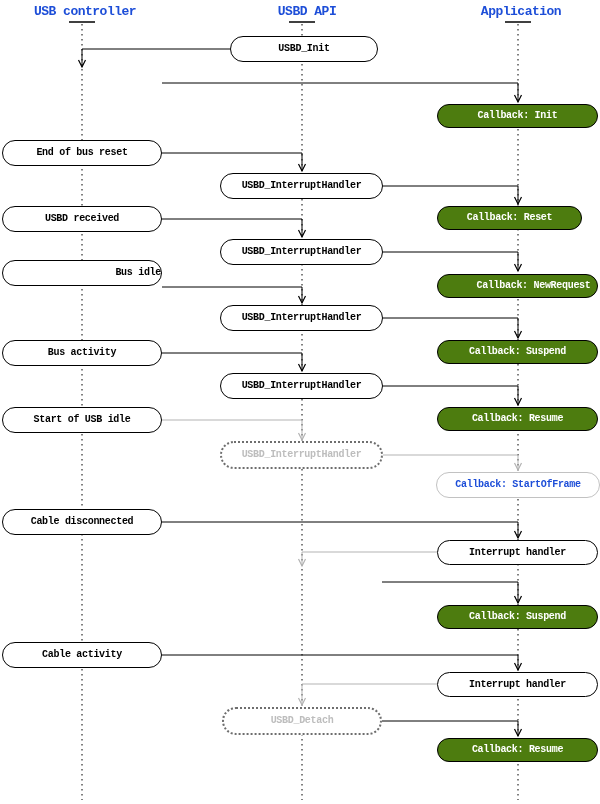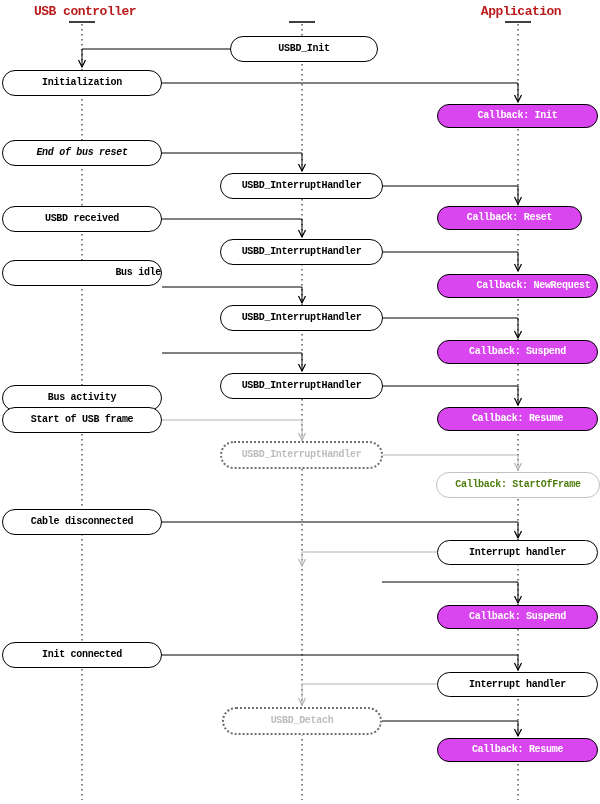--- a/index.html
+++ b/index.html
@@ -3,41 +3,41 @@
 <meta charset="utf-8">
 <style>
   html,body{margin:0;padding:0;background:#fff;}
   #stage{
     position:relative;width:600px;height:804px;background:#ffffff;overflow:hidden;
     font-family:"Liberation Mono","DejaVu Sans Mono",monospace;
   }
   #wires{position:absolute;left:0;top:0;width:600px;height:804px;}
   .col-label{
     position:absolute;width:170px;text-align:center;
-    font-size:13px;font-weight:700;color:#b91c1c;letter-spacing:-0.5px;
+    font-size:13px;font-weight:700;color:#1d4ed8;letter-spacing:-0.5px;
   }
   .node{
     position:absolute;box-sizing:border-box;text-align:center;
     font-size:10px;font-weight:700;letter-spacing:-0.3px;
     border-radius:14px;overflow:hidden;white-space:nowrap;
   }
   .pill{
     background:#ffffff;border:1px solid #000;color:#000;
     height:26px;line-height:24px;
   }
   .cb{
-    background:#d946ef;border:1px solid #000;color:#ffffff;
+    background:#4d7c0f;border:1px solid #000;color:#ffffff;
     height:24px;line-height:22px;border-radius:12px;
   }
   .gray-dotted{
     background:#ffffff;border:2px dotted #6e6e6e;color:#bdbdbd;
     height:28px;line-height:24px;
   }
   .gray-outline{
-    background:#ffffff;border:1px solid #c2c2c2;color:#4d7c0f;
+    background:#ffffff;border:1px solid #c2c2c2;color:#1d4ed8;
     height:26px;line-height:24px;border-radius:13px;
   }
 </style>
 </head>
 <body>
 
 <div id="stage">
 
   <svg id="wires" width="600" height="804" viewBox="0 0 600 804">
     <defs>
@@ -72,38 +72,38 @@
     <path d="M162,655 H518 V670" fill="none" stroke="#000" stroke-width="1" marker-end="url(#ab)"></path>
     <path d="M382,721 H518 V736" fill="none" stroke="#000" stroke-width="1" marker-end="url(#ab)"></path>
 
     <path d="M162,420 H302 V440" fill="none" stroke="#b3b3b3" stroke-width="1" marker-end="url(#ag)"></path>
     <path d="M383,455 H518 V470" fill="none" stroke="#b3b3b3" stroke-width="1" marker-end="url(#ag)"></path>
     <path d="M437,552 H302 V566" fill="none" stroke="#b3b3b3" stroke-width="1" marker-end="url(#ag)"></path>
     <path d="M437,684 H302 V705" fill="none" stroke="#b3b3b3" stroke-width="1" marker-end="url(#ag)"></path>
   </svg>
 
   <div class="col-label" style="left:0px;top:4px;">USB controller</div>
+  <div class="col-label" style="left:222px;top:4px;">USBD API</div>
   <div class="col-label" style="left:436px;top:4px;">Application</div>
 
   <div class="node pill" style="left:230px;top:36px;width:148px;">USBD_Init</div>
   <div class="node pill" style="left:220px;top:173px;width:163px;">USBD_InterruptHandler</div>
   <div class="node pill" style="left:220px;top:239px;width:163px;">USBD_InterruptHandler</div>
   <div class="node pill" style="left:220px;top:305px;width:163px;">USBD_InterruptHandler</div>
   <div class="node pill" style="left:220px;top:373px;width:163px;">USBD_InterruptHandler</div>
   <div class="node gray-dotted" style="left:220px;top:441px;width:163px;">USBD_InterruptHandler</div>
   <div class="node gray-dotted" style="left:222px;top:707px;width:160px;">USBD_Detach</div>
 
-  <div class="node pill" style="left:2px;top:70px;width:160px;">Initialization</div>
-  <div class="node pill" style="left:2px;top:140px;width:160px;font-style:italic;">End of bus reset</div>
+  <div class="node pill" style="left:2px;top:140px;width:160px;">End of bus reset</div>
   <div class="node pill" style="left:2px;top:206px;width:160px;">USBD received</div>
   <div class="node pill" style="left:2px;top:260px;width:160px;text-align:right;">Bus idle</div>
-  <div class="node pill" style="left:2px;top:340px;width:160px;margin-top:45px;">Bus activity</div>
-  <div class="node pill" style="left:2px;top:407px;width:160px;">Start of USB frame</div>
+  <div class="node pill" style="left:2px;top:340px;width:160px;">Bus activity</div>
+  <div class="node pill" style="left:2px;top:407px;width:160px;">Start of USB idle</div>
   <div class="node pill" style="left:2px;top:509px;width:160px;text-align:center;">Cable disconnected</div>
-  <div class="node pill" style="left:2px;top:642px;width:160px;">Init connected</div>
+  <div class="node pill" style="left:2px;top:642px;width:160px;">Cable activity</div>
 
   <div class="node cb" style="left:437px;top:104px;width:161px;">Callback: Init</div>
   <div class="node cb" style="left:437px;top:206px;width:145px;">Callback: Reset</div>
   <div class="node cb" style="left:437px;top:274px;width:161px;padding-left:32px;">Callback: NewRequest</div>
   <div class="node cb" style="left:437px;top:340px;width:161px;">Callback: Suspend</div>
   <div class="node cb" style="left:437px;top:407px;width:161px;">Callback: Resume</div>
   <div class="node gray-outline" style="left:436px;top:472px;width:164px;">Callback: StartOfFrame</div>
   <div class="node pill" style="left:437px;top:540px;width:161px;height:25px;line-height:23px;">Interrupt handler</div>
   <div class="node cb" style="left:437px;top:605px;width:161px;">Callback: Suspend</div>
   <div class="node pill" style="left:437px;top:672px;width:161px;height:25px;line-height:23px;">Interrupt handler</div>

